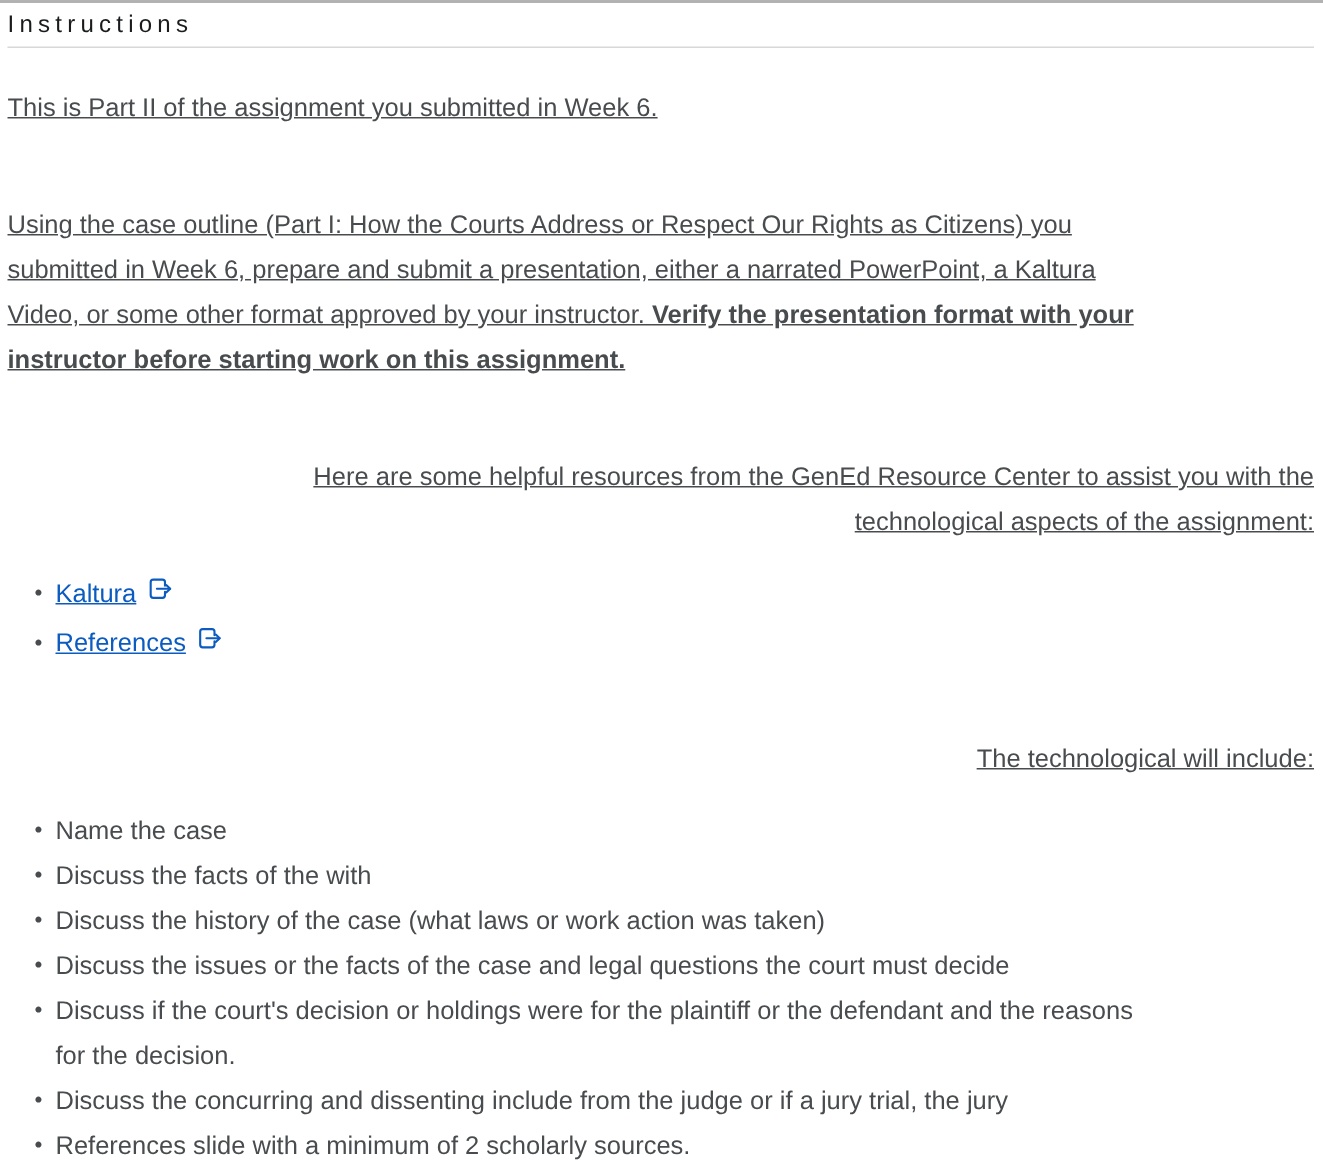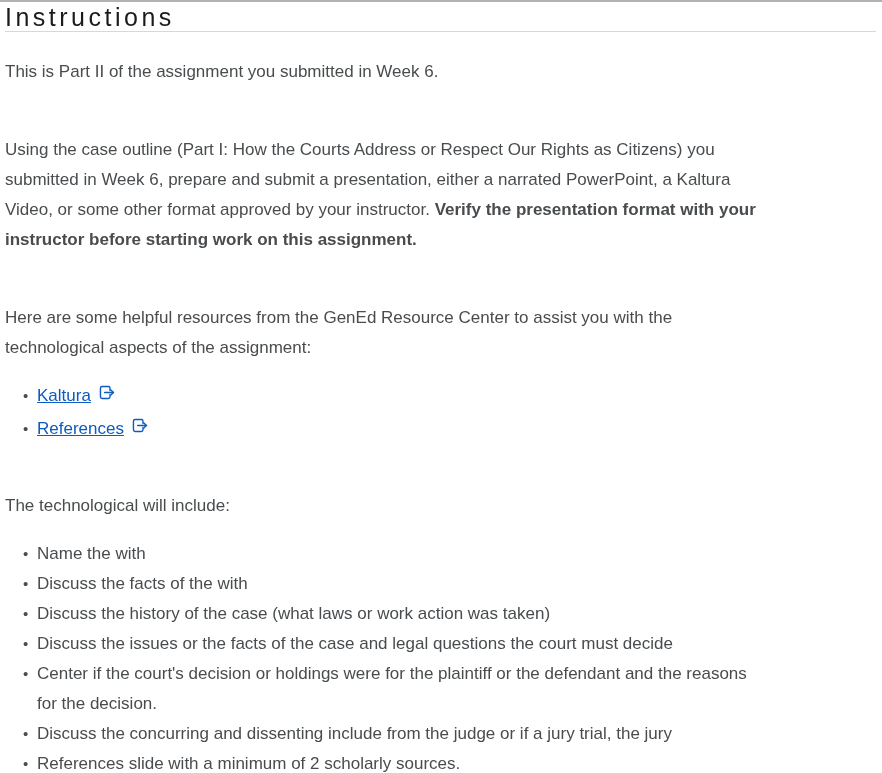--- a/index.html
+++ b/index.html
@@ -19,32 +19,33 @@
     font-family:"Liberation Sans","DejaVu Sans",sans-serif;
     font-size:17px;
     line-height:30px;
     color:var(--text);
     padding:0 6px 8px 5px;
   }
   h1{
     margin:0 0 25px 0;
     padding:4px 0 3px 0;
     border-bottom:1px solid var(--rule);
-    font-size:25px;
+    font-size:16px;
     line-height:22px;
     font-weight:400;
     letter-spacing:3.5px;
     color:var(--heading);
   }
   p{
     margin:0;
     white-space:pre-line;
+    text-decoration:underline;
   }
   p.gap-lg{margin-bottom:48px;}
-  p.gap-sm{margin-bottom:18px;}
+  p.gap-sm{margin-bottom:18px;text-align:right;}
   strong{font-weight:bold;color:var(--text);}
   ul{
     list-style:none;
     margin:0;
     padding:0 0 0 32px;
   }
   ul.links-list{margin-bottom:44px;}
   li{
     position:relative;
     white-space:pre-line;
@@ -93,21 +94,21 @@
   <li><a href="#">References</a><span class="ext-icon"><svg width="17" height="17" viewBox="0 0 18 18" fill="none" stroke="currentColor" stroke-width="1.5" stroke-linecap="round" stroke-linejoin="round">
           <path d="M12.7 6.8 V4.4 a1.8 1.8 0 0 0 -1.8 -1.8 H4.4 a1.8 1.8 0 0 0 -1.8 1.8 v9.2 a1.8 1.8 0 0 0 1.8 1.8 h6.5 a1.8 1.8 0 0 0 1.8 -1.8 v-2.4"></path>
           <path d="M7 9 h9.2"></path>
           <path d="M13.6 6.4 16.4 9 l-2.8 2.6"></path>
         </svg></span></li>
 </ul>
 
 <p class="gap-sm">The technological will include:</p>
 
 <ul>
-  <li>Name the with</li>
+  <li>Name the case</li>
   <li>Discuss the facts of the with</li>
   <li>Discuss the history of the case (what laws or work action was taken)</li>
   <li>Discuss the issues or the facts of the case and legal questions the court must decide</li>
-  <li>Center if the court's decision or holdings were for the plaintiff or the defendant and the reasons
+  <li>Discuss if the court's decision or holdings were for the plaintiff or the defendant and the reasons
 for the decision.</li>
   <li>Discuss the concurring and dissenting include from the judge or if a jury trial, the jury</li>
   <li>References slide with a minimum of 2 scholarly sources.</li>
 </ul>
 
 </body></html>

